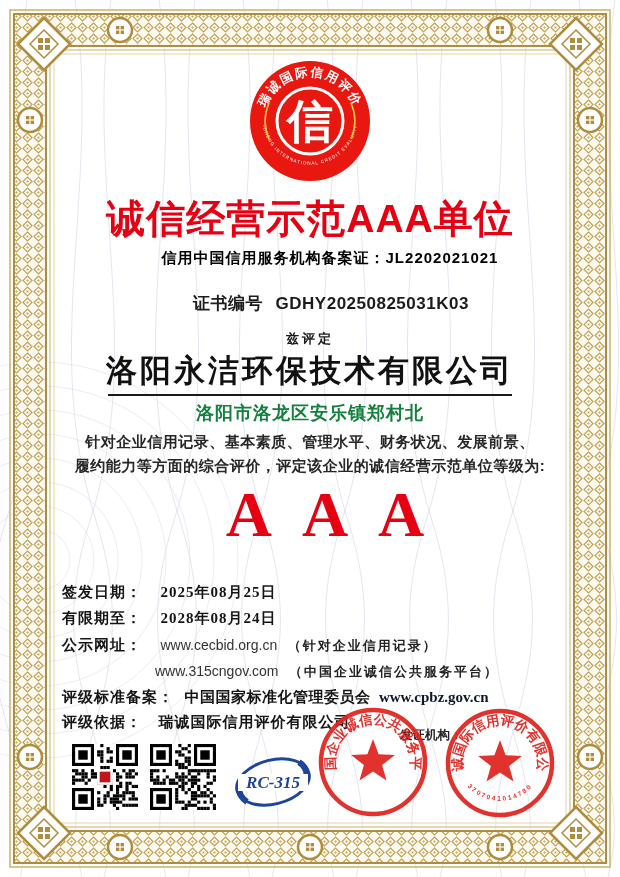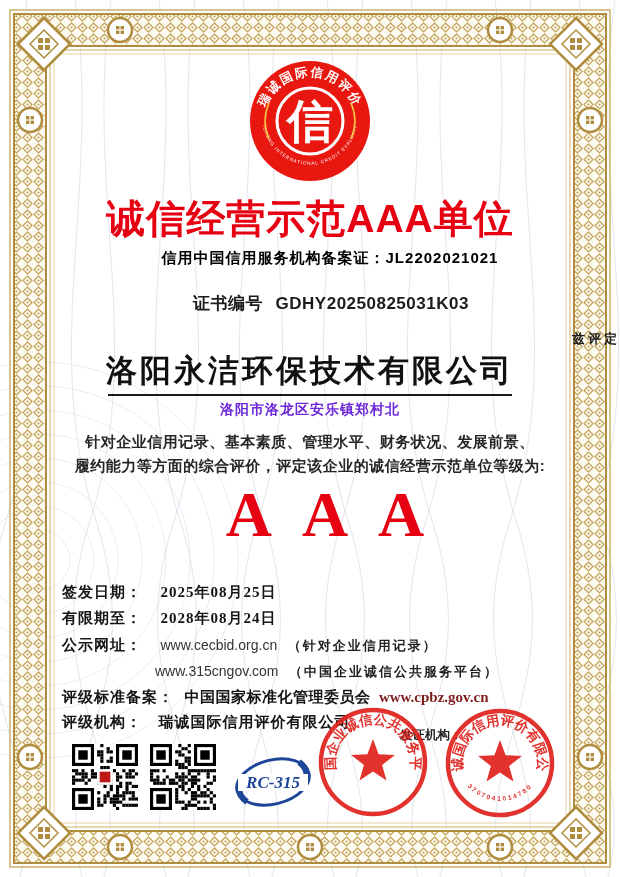--- a/index.html
+++ b/index.html
@@ -10,37 +10,37 @@
   }
   .layer{position:absolute;left:0;top:0;width:620px;height:877px;pointer-events:none;}
   .abs{position:absolute;}
   .center{left:0;width:620px;text-align:center;}
   .title{
     font-size:39px;font-weight:800;color:#e60012;letter-spacing:1px;
     font-family:"Liberation Sans",sans-serif;
   }
   .subtitle{font-size:15px;font-weight:600;color:#000000;letter-spacing:1px;padding-left:20px;}
   .certno{font-size:17px;font-weight:800;color:#1c1c1c;letter-spacing:.5px;}
-  .hereby{font-size:13px;font-weight:700;color:#1a1a1a;font-family:"Liberation Serif","DejaVu Serif",serif;letter-spacing:3px;text-align:right;}
+  .hereby{font-size:13px;font-weight:700;color:#1a1a1a;font-family:"Liberation Serif","DejaVu Serif",serif;letter-spacing:3px;}
   .company{font-size:31px;font-weight:800;color:#111;letter-spacing:3px;font-family:"Liberation Serif","DejaVu Serif",serif;}
   .comp-line{position:absolute;left:108px;top:394px;width:404px;height:2px;background:#1a1a1a;}
-  .address{font-size:14px;font-weight:700;color:#6d28d9;letter-spacing:1px;}
+  .address{font-size:18px;font-weight:700;color:#15803d;letter-spacing:1px;}
   .para{font-size:15px;font-weight:600;color:#262626;line-height:24px;letter-spacing:.5px;}
   .grade{
     font-size:64px;font-weight:800;color:#e60012;letter-spacing:30px;padding-left:30px;
     font-family:"Liberation Serif","DejaVu Serif",serif;
   }
   .basis{font-size:12.5px;font-weight:700;color:#151515;font-family:"Liberation Serif","DejaVu Serif",serif;letter-spacing:.3px;}
   .fieldrow{position:absolute;left:62px;white-space:nowrap;}
   .flabel{font-size:15px;font-weight:800;color:#151515;font-family:"Liberation Serif","DejaVu Serif",serif;letter-spacing:1px;}
   .fvalue-date{font-size:15px;font-weight:700;color:#151515;font-family:"Liberation Serif","DejaVu Serif",serif;margin-left:14px;letter-spacing:1px;}
   .fvalue-url{font-size:14px;font-weight:500;color:#333;margin-left:14px;}
   .fnote{font-size:13px;font-weight:700;color:#222;margin-left:6px;letter-spacing:2px;}
   .fvalue-serif{font-size:15px;font-weight:800;color:#151515;font-family:"Liberation Serif","DejaVu Serif",serif;margin-left:6px;letter-spacing:.5px;}
-  .furl-bold{font-size:15px;font-weight:800;color:#7f1d1d;font-family:"Liberation Serif","DejaVu Serif",serif;margin-left:4px;}
+  .furl-bold{font-size:15px;font-weight:800;color:#0f172a;font-family:"Liberation Serif","DejaVu Serif",serif;margin-left:4px;}
   .fvalue-org{font-size:15px;font-weight:700;color:#151515;font-family:"Liberation Serif","DejaVu Serif",serif;margin-left:12px;letter-spacing:1px;}
   .issuer{font-size:12.5px;font-weight:800;color:#222;font-family:"Liberation Serif","DejaVu Serif",serif;}
 </style>
 </head>
 <body>
 
 <div class="cert">
 
   <svg class="layer" id="waves">
       <path d="M 30 -20 C -4 180, 64 340, 6.200000000000003 520 S 64 760, 13 900" fill="none" stroke="#c9cbdd" stroke-width="1" opacity="0.5"></path>
@@ -240,21 +240,21 @@
   <div class="fieldrow" style="top:662px;left:155px;">
     <span class="fvalue-url" style="margin-left:0;">www.315cngov.com</span>
     <span class="fnote">（中国企业诚信公共服务平台）</span>
   </div>
   <div class="fieldrow" style="top:688px;">
     <span class="flabel">评级标准备案：</span>
     <span class="fvalue-serif">中国国家标准化管理委员会</span>
     <span class="furl-bold">www.cpbz.gov.cn</span>
   </div>
   <div class="fieldrow" style="top:713px;">
-    <span class="flabel">评级机构：</span>
+    <span class="flabel">评级依据：</span>
     <span class="fvalue-org">瑞诚国际信用评价有限公司</span>
   </div>
 
   <svg class="abs qr" style="left:72px;top:744px;" width="66" height="66" viewBox="0 0 21 21">
       <rect x="0" y="0" width="21" height="21" fill="#ffffff"></rect>
       <rect x="9" y="0" width="1" height="1" fill="#000"></rect>
       <rect x="11" y="1" width="1" height="1" fill="#000"></rect>
       <rect x="8" y="2" width="1" height="1" fill="#000"></rect>
       <rect x="9" y="2" width="1" height="1" fill="#000"></rect>
       <rect x="11" y="2" width="1" height="1" fill="#000"></rect>

